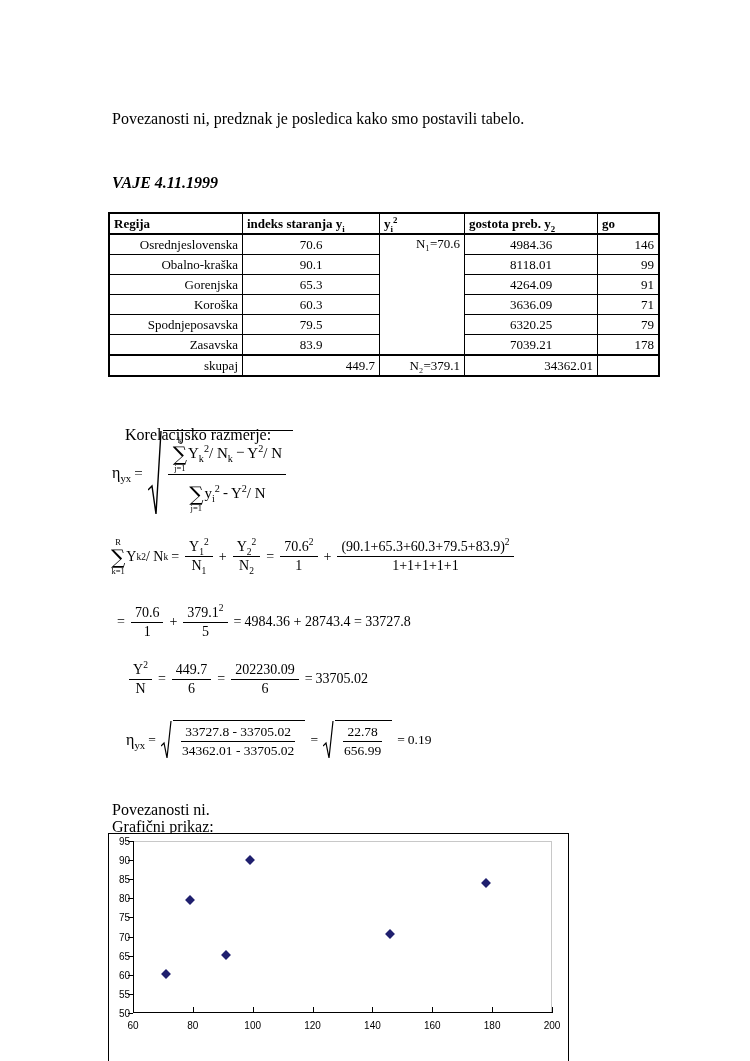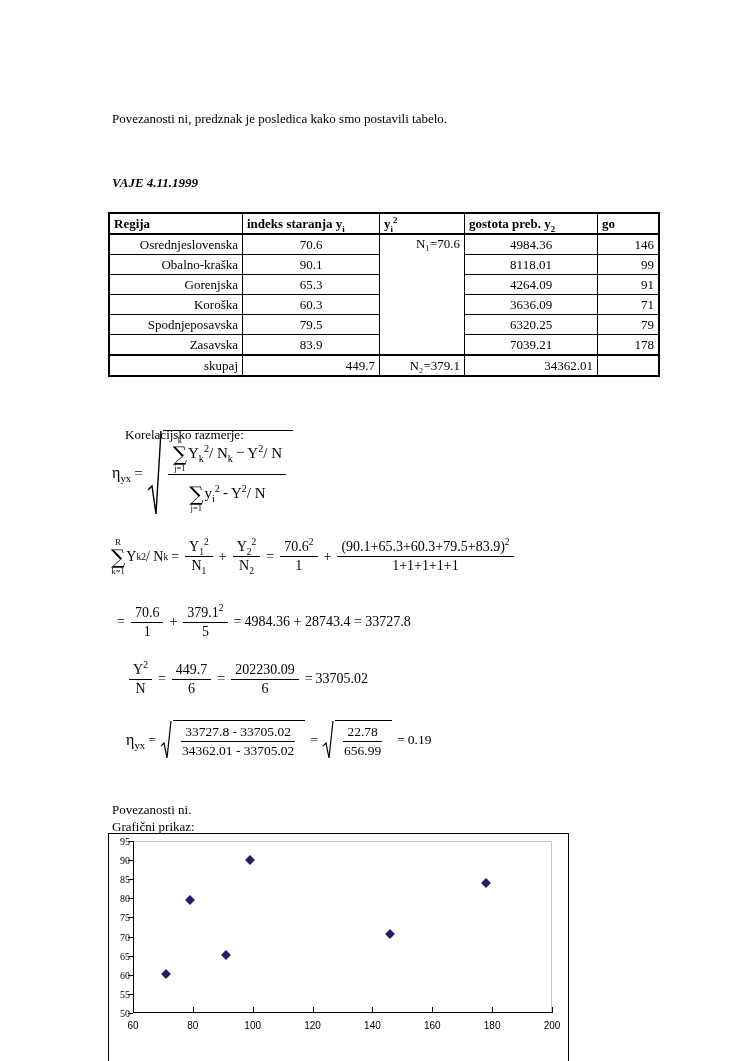--- a/index.html
+++ b/index.html
@@ -16,21 +16,21 @@
     overflow: hidden;
   }
   .page {
     position: absolute;
     inset: 0;
   }
 
   
   .para {
     position: absolute;
-    font-size: 13px;
+    font-size: 16px;
     line-height: 18px;
     white-space: pre;
   }
   .bold-italic {
     font-weight: bold;
     font-style: italic;
   }
 
   
   .data-table {
@@ -164,21 +164,21 @@
     left: 133px;
     top: 841px;
     width: 0;
     height: 172px;
     border-left: 1px solid #000;
   }
   .ytick-label {
     position: absolute;
     right: 0;
     font-size: 10px;
-    font-family: Liberation Serif, serif;
+    font-family: Liberation Sans, sans-serif;
     text-align: right;
     transform: translateY(-50%);
     white-space: nowrap;
   }
   .ytick-wrap {
     position: absolute;
     left: 108px;
     width: 22px;
   }
   .ytick-mark {

